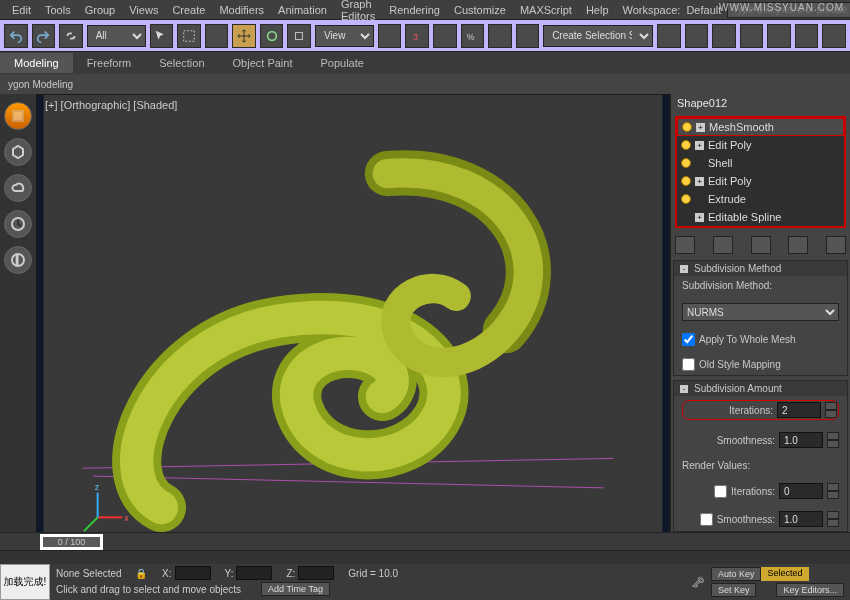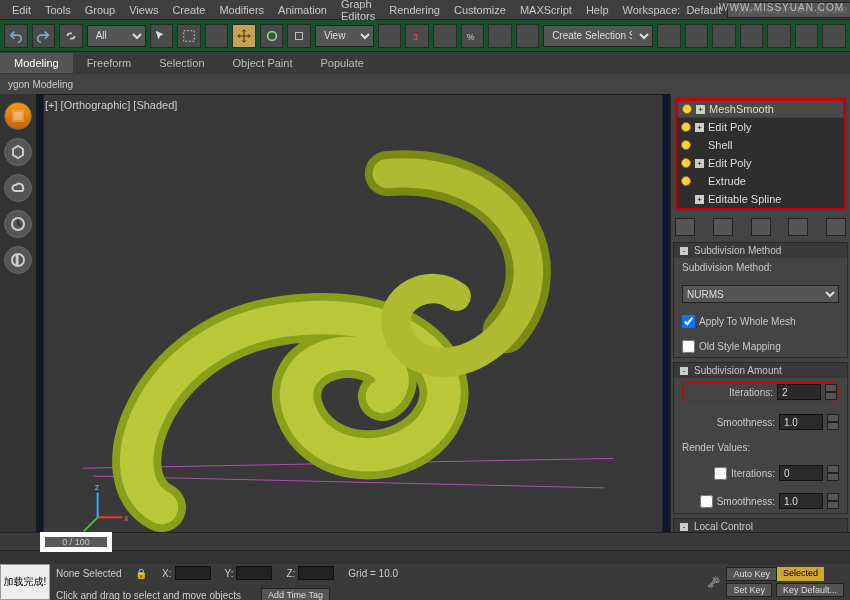--- a/index.html
+++ b/index.html
@@ -1,21 +1,21 @@
 <!DOCTYPE html>
 <html><head>
 <meta charset="utf-8">
 <style>
 * { margin: 0; padding: 0; box-sizing: border-box; font-family: "Segoe UI", Arial, sans-serif; }
 body { width: 850px; height: 600px; background: #3a3a3a; color: #c8c8c8; font-size: 11px; overflow: hidden; position: relative; }
 .menubar { height: 20px; background: #3f3f3f; display: flex; align-items: center; padding: 0 12px; gap: 14px; border-bottom: 1px solid #222; }
 .menubar span { cursor: default; }
 .workspace-badge { margin-left: auto; display: flex; align-items: center; gap: 6px; }
 .workspace-badge input { width: 140px; height: 16px; background: #555; border: 1px solid #222; color: #aaa; padding: 0 4px; font-size: 10px; }
-.toolbar { height: 32px; background: #14532d; border-bottom: 1px solid #222; display: flex; align-items: center; padding: 0 4px; gap: 4px; }
+.toolbar { height: 32px; background: #c4b5fd; border-bottom: 1px solid #222; display: flex; align-items: center; padding: 0 4px; gap: 4px; }
 .tbtn { width: 24px; height: 24px; background: #4a4a4a; border: 1px solid #2a2a2a; display: flex; align-items: center; justify-content: center; }
 .tbtn svg { width: 14px; height: 14px; }
 .tbtn-sel { background: #c8a050; }
 .tdropdown { height: 22px; background: #555; border: 1px solid #222; color: #ddd; padding: 0 4px; font-size: 10px; }
 .ribbon-tabs { height: 22px; background: #3a3a3a; display: flex; align-items: center; }
 .rtab { padding: 4px 14px; color: #bbb; }
 .rtab.active { background: #555; color: #fff; }
 .sub-ribbon { height: 20px; background: #444; display: flex; align-items: center; padding: 0 8px; font-size: 10px; }
 .main { display: flex; height: 444px; }
 .left-tools { width: 36px; background: #333; display: flex; flex-direction: column; align-items: center; padding-top: 8px; gap: 8px; }
@@ -41,24 +41,24 @@
 .rollout-body { padding: 4px 8px; display: flex; flex-direction: column; gap: 12px; font-size: 10px; }
 .rollout-body label { display: flex; align-items: center; gap: 4px; }
 .rollout-body select { width: 100%; background: #555; border: 1px solid #222; color: #ddd; height: 18px; font-size: 10px; }
 .spin-row { display: flex; align-items: center; justify-content: flex-end; gap: 4px; border-radius: 7px; }
 .spin-row.red { border: 1px solid #c00; padding: 1px; }
 .spinner { width: 44px; height: 16px; background: #2a2a2a; border: 1px solid #111; color: #ddd; padding: 0 4px; font-size: 10px; }
 .spin-btns { width: 12px; height: 16px; display: flex; flex-direction: column; }
 .spin-btns div { flex: 1; background: #555; border: 1px solid #222; }
 .statusbar { position: absolute; bottom: 0; left: 0; right: 0; }
 .timeline { height: 18px; background: #3a3a3a; border-top: 1px solid #222; display: flex; align-items: center; padding: 0 40px; }
-.time-cursor { width: 72px; background: #5a5a5a; border: 5px solid #ffffff; font-size: 9px; text-align: center; }
+.time-cursor { width: 63px; background: #5a5a5a; border: 3px solid #ffffff; font-size: 9px; text-align: center; }
 .prompt { height: 36px; background: #3a3a3a; display: flex; }
 .prompt-left { width: 50px; background: #eee; color: #000; display: flex; align-items: center; justify-content: center; font-size: 10px; border: 1px solid #999; }
-.prompt-mid { flex: 1; display: flex; flex-direction: column; padding: 2px 6px; gap: 8px; }
+.prompt-mid { flex: 1; display: flex; flex-direction: column; padding: 2px 6px; gap: 2px; }
 .prompt-mid .line { font-size: 10px; color: #ccc; }
 .prompt-right { display: flex; align-items: center; gap: 6px; padding: 0 6px; }
 .coord { display: flex; align-items: center; gap: 3px; font-size: 10px; }
 .coord input { width: 36px; height: 14px; background: #222; border: 1px solid #111; color: #888; font-size: 9px; }
 .keybox { background: #cfa830; color: #000; padding: 1px 6px; font-size: 9px; }
 .btn-small { background: #555; border: 1px solid #222; padding: 1px 6px; font-size: 9px; color: #ddd; }
 .watermark { position: absolute; top: 2px; right: 6px; color: #bbb; font-size: 10px; letter-spacing: 1px; }
 </style>
 </head>
 <body>
@@ -210,20 +210,21 @@
         <line x1="0" y1="0" x2="0" y2="-25" stroke="#30b0ff" stroke-width="2"></line>
         <line x1="0" y1="0" x2="-14" y2="14" stroke="#30d030" stroke-width="2"></line>
         <text x="27" y="4" fill="#ff6060" font-size="9">x</text>
         <text x="-3" y="-28" fill="#60c0ff" font-size="9">z</text>
         <text x="-22" y="20" fill="#60e060" font-size="9">y</text>
       </g>
     </svg>
   </div>
 
   <div class="command-panel">
+    <div class="cp-row_ 제 objname">Shape012</div>
     <div class="stack">
       <div class="stack-item sel">
           <span class="bulb"></span>
           <span class="plus">+</span>
           <span>MeshSmooth</span>
         </div>
       <div class="stack-item">
           <span class="bulb"></span>
           <span class="plus">+</span>
           <span>Edit Poly</span>
@@ -359,20 +360,20 @@
         <span class="btn-small">Add Time Tag</span>
       </div>
     </div>
     <div class="prompt-right">
       <span>🗝</span>
       <div style="display:flex;flex-direction:column;gap:2px">
         <div style="display:flex;gap:0">
             <span class="btn-small">Auto Key</span>
             <span class="keybox">Selected</span>
           </div>
-        <div style="display:flex;gap:4px">
+        <div style="display:flex;gap:20px">
             <span class="btn-small">Set Key</span>
-            <span class="btn-small">Key Default...</span>
+            <span class="btn-small">Key Editors...</span>
           </div>
       </div>
     </div>
   </div>
 </div>
 
 </body></html>

